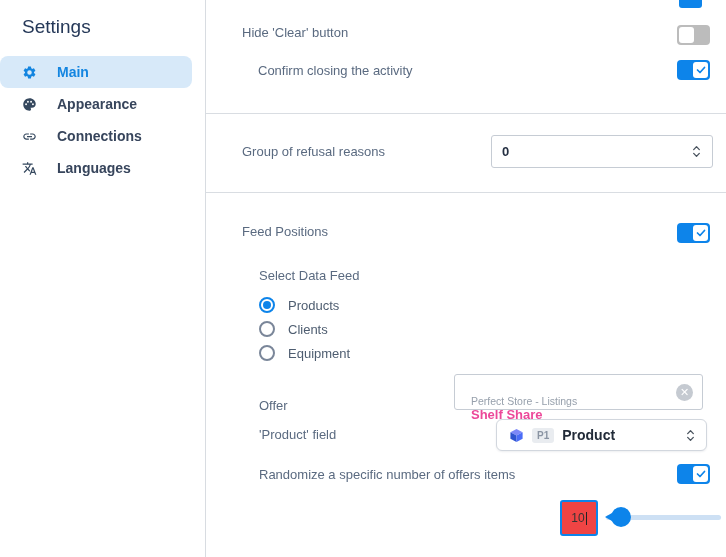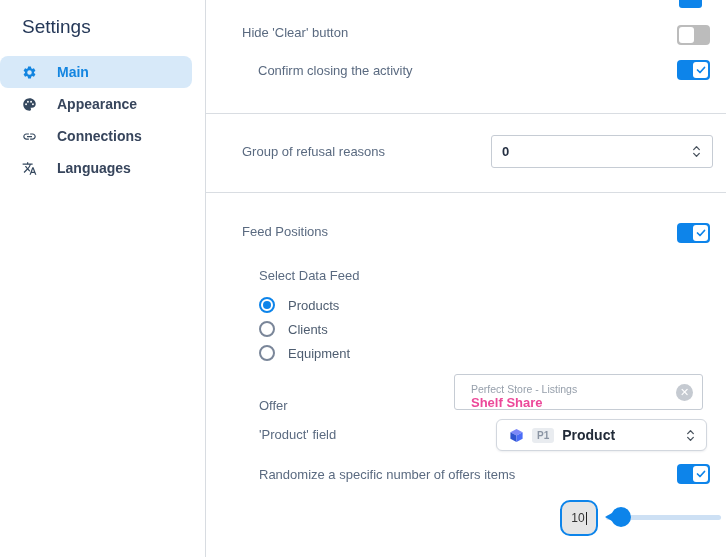--- a/index.html
+++ b/index.html
@@ -60,38 +60,38 @@
   .radio-row { position:absolute; left:53px; display:flex; align-items:center; gap:13px; cursor:pointer; }
   .rr0 { top:297px; } .rr1 { top:321px; } .rr2 { top:345px; }
   .radio { width:16px; height:16px; border-radius:50%; border:2px solid #7a8699; background:#fff;
            display:flex; align-items:center; justify-content:center; }
   .radio.checked { border-color:#0d84ea; }
   .radio.checked .dot { width:8px; height:8px; border-radius:50%; background:#0d84ea; }
   .radio-label { font-size:13px; color:#4e5d70; }
 
   
   .offer-box { position:absolute; left:248px; top:374px; width:249px; height:36px; background:#fff;
-               border:1px solid #c6ccd4; border-radius:3px; padding:8px 30px 4px 16px; cursor:pointer; }
+               border:1px solid #c6ccd4; border-radius:3px; padding:20px 30px 4px 16px; cursor:pointer; }
   .offer-box .cat { font-size:10.5px; color:#97a0ac; line-height:12px; white-space:nowrap; }
   .offer-box .val { font-size:13px; font-weight:bold; color:#ec4899; line-height:15px; white-space:nowrap; }
   .clear-btn { position:absolute; right:9px; top:9px; width:17px; height:17px; border-radius:50%; background:#c5cad1;
                color:#fff; font-size:11px; line-height:16px; text-align:center; font-weight:bold; cursor:pointer; }
 
   
   .prod-box { position:absolute; left:290px; top:419px; width:211px; height:32px; background:#fff;
               border:1px solid #d2d7de; border-radius:6px; box-shadow:0 1px 2px rgba(30,40,60,.08);
               display:flex; align-items:center; gap:8px; padding:0 10px 0 12px; cursor:pointer; }
   .prod-box .cube { width:15px; height:15px; flex:0 0 15px; }
   .p-badge { background:#e9ecf0; color:#8a94a3; font-size:10px; font-weight:bold; padding:2px 5px; border-radius:3px; }
   .prod-box .val { font-size:14px; font-weight:bold; color:#222b38; }
   .prod-box .stepper { margin-left:auto; }
 
   
   .count-input { position:absolute; left:354px; top:500px; width:38px; height:36px; border:2px solid #0d84ea;
-                 border-radius:10px; background:#e5e5e5; display:flex; align-items:center; justify-content:center; cursor:text; }
+                 border-radius:3px; background:#ef4444; display:flex; align-items:center; justify-content:center; cursor:text; }
   .count-input .val { font-size:12px; color:#333; }
   .caret { display:inline-block; width:1px; height:13px; background:#222; margin-left:1px; vertical-align:middle; }
   .slider { position:absolute; left:399px; top:506px; width:119px; height:22px; cursor:pointer; }
   .slider .track { position:absolute; left:1px; top:9px; width:115px; height:5px; border-radius:3px; background:#cde0f4; }
   .slider .thumb { position:absolute; left:6px; top:1px; width:20px; height:20px; border-radius:50%; background:#0d84ea; }
   .slider .thumb::before { content:""; position:absolute; left:-6px; top:5.5px; width:0; height:0;
                            border-top:4.5px solid transparent; border-bottom:4.5px solid transparent;
                            border-right:7px solid #0d84ea; }
 </style>
 </head>

